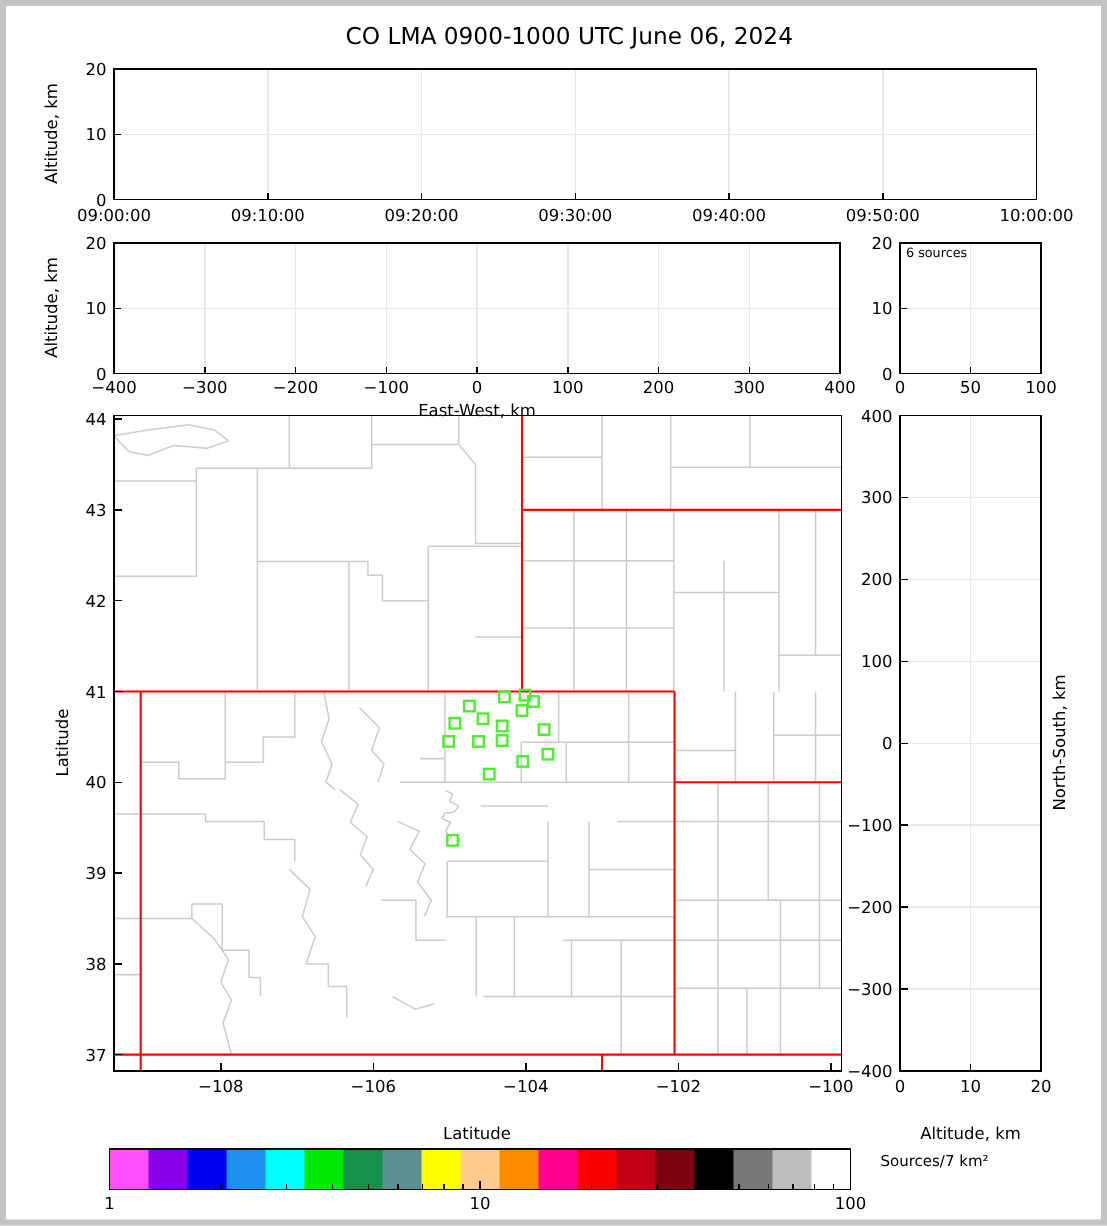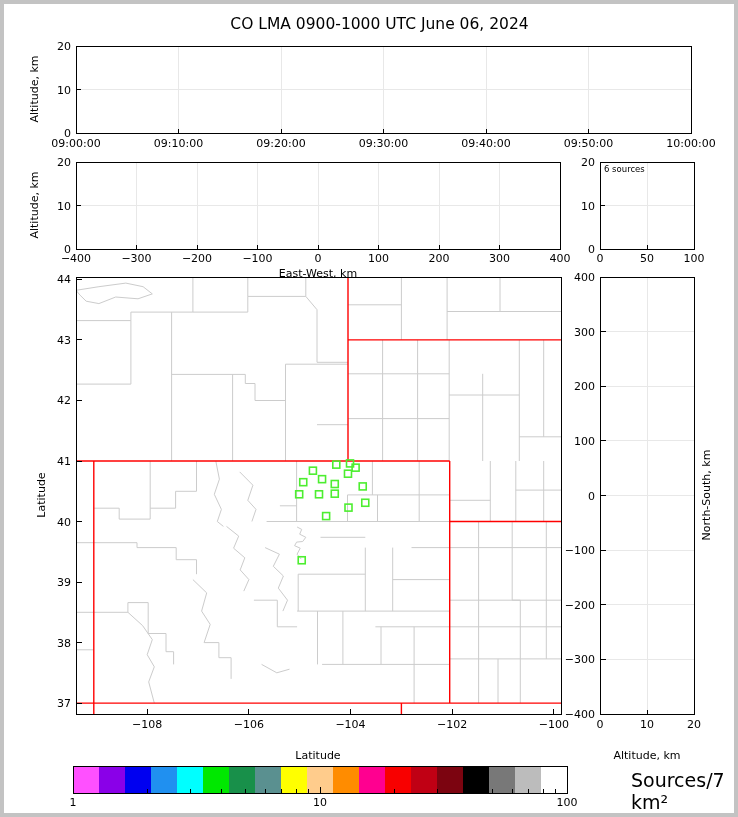--- a/index.html
+++ b/index.html
@@ -5,21 +5,21 @@
   html,body{margin:0;padding:0;background:#d9d9d9;}
   #page{position:relative;width:738px;height:817px;background:#ffffff;
         border:4px solid #c3c3c3;box-sizing:border-box;overflow:hidden;
         font-family:"DejaVu Sans", sans-serif;color:#000;}
   #plot-svg{position:absolute;left:0;top:0;}
   .lbl{position:absolute;font-size:11px;line-height:16px;white-space:nowrap;}
   .rot{transform:rotate(-90deg);transform-origin:center center;text-align:center;}
   #plot-title{position:absolute;left:68px;top:11px;width:615px;text-align:center;
               font-size:15.5px;white-space:nowrap;}
   #annot-sources{position:absolute;left:600px;top:160px;font-size:8.5px;}
-  #cbar-label{position:absolute;left:583px;top:765px;font-size:19px;margin-left:44px;}
+  #cbar-label{position:absolute;left:583px;top:765px;font-size:10px;}
   .axis-title-x{position:absolute;text-align:center;font-size:11px;white-space:nowrap;margin-top:12px;}
 </style>
 </head>
 <body>
 
 <div id="page">
   <svg id="plot-svg" width="738" height="817">
       <g>
         <line x1="174.5" y1="42" x2="174.5" y2="129" stroke="#e8e8e8" stroke-width="1" shape-rendering="crispEdges"></line>
         <line x1="277" y1="42" x2="277" y2="129" stroke="#e8e8e8" stroke-width="1" shape-rendering="crispEdges"></line>

